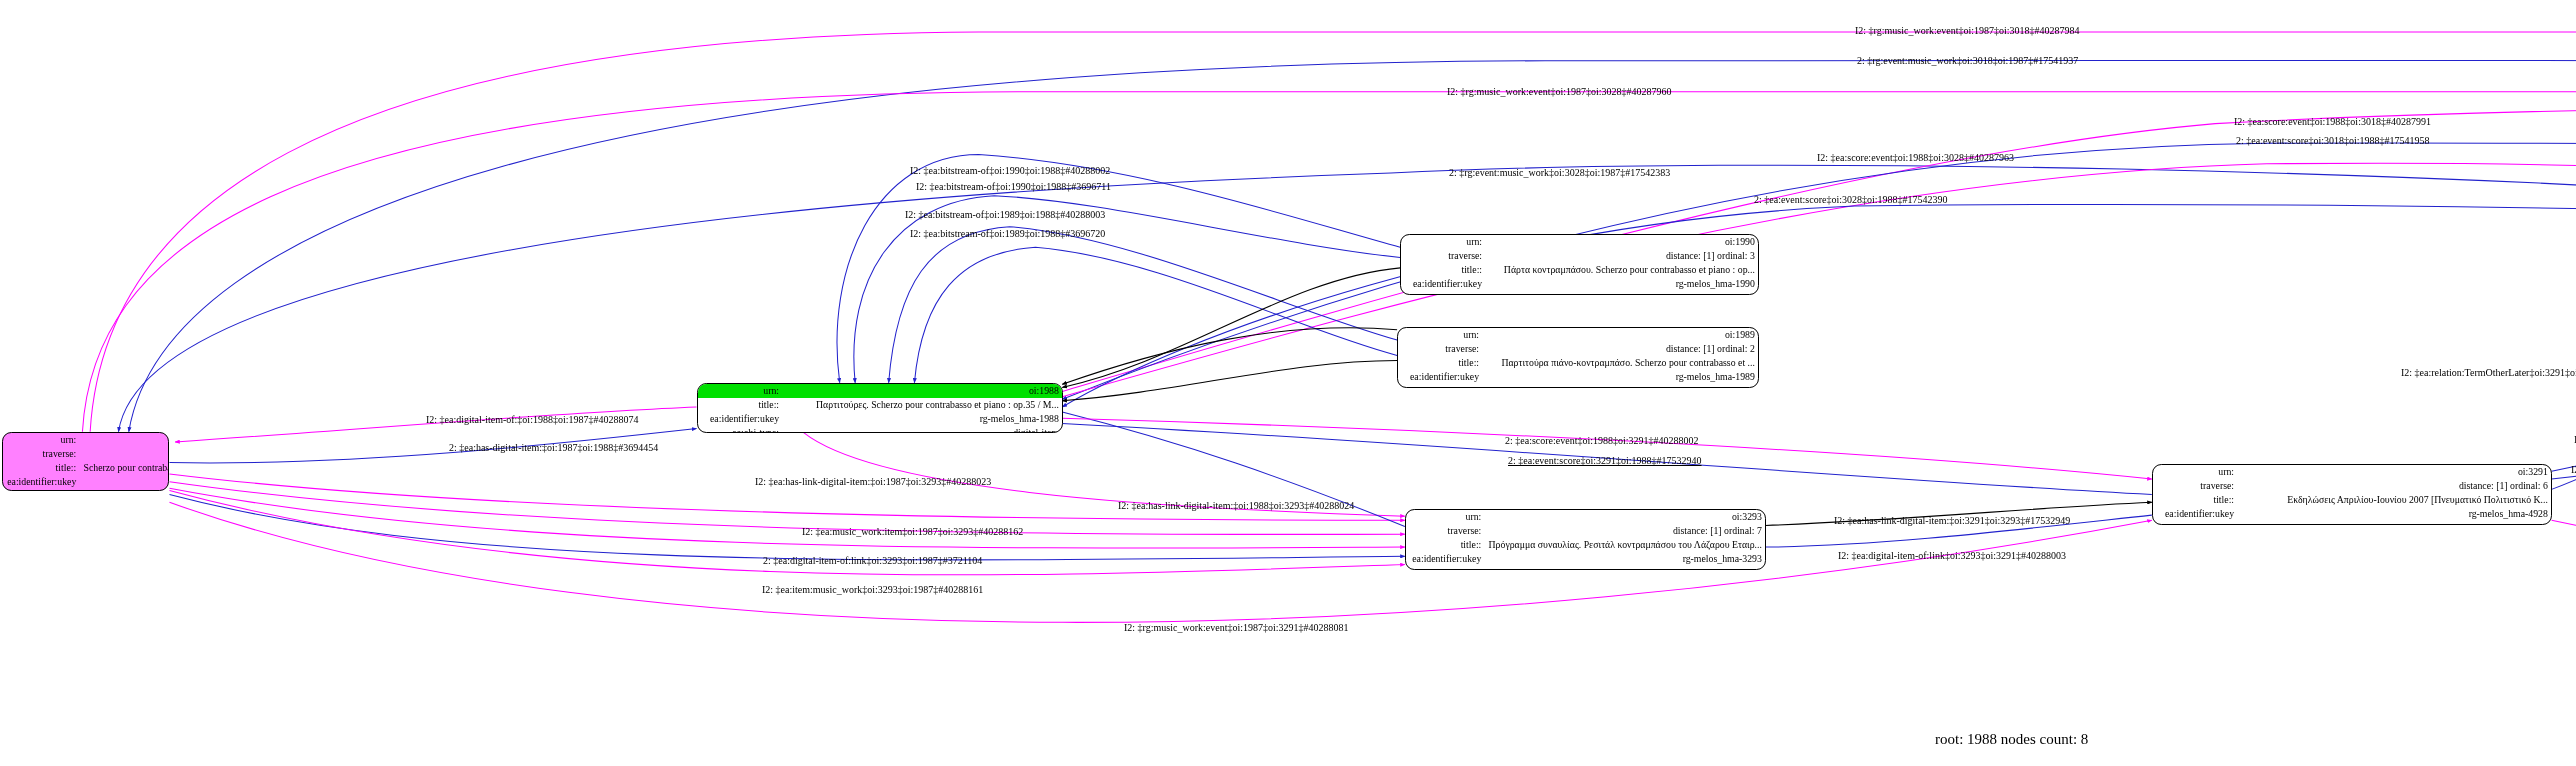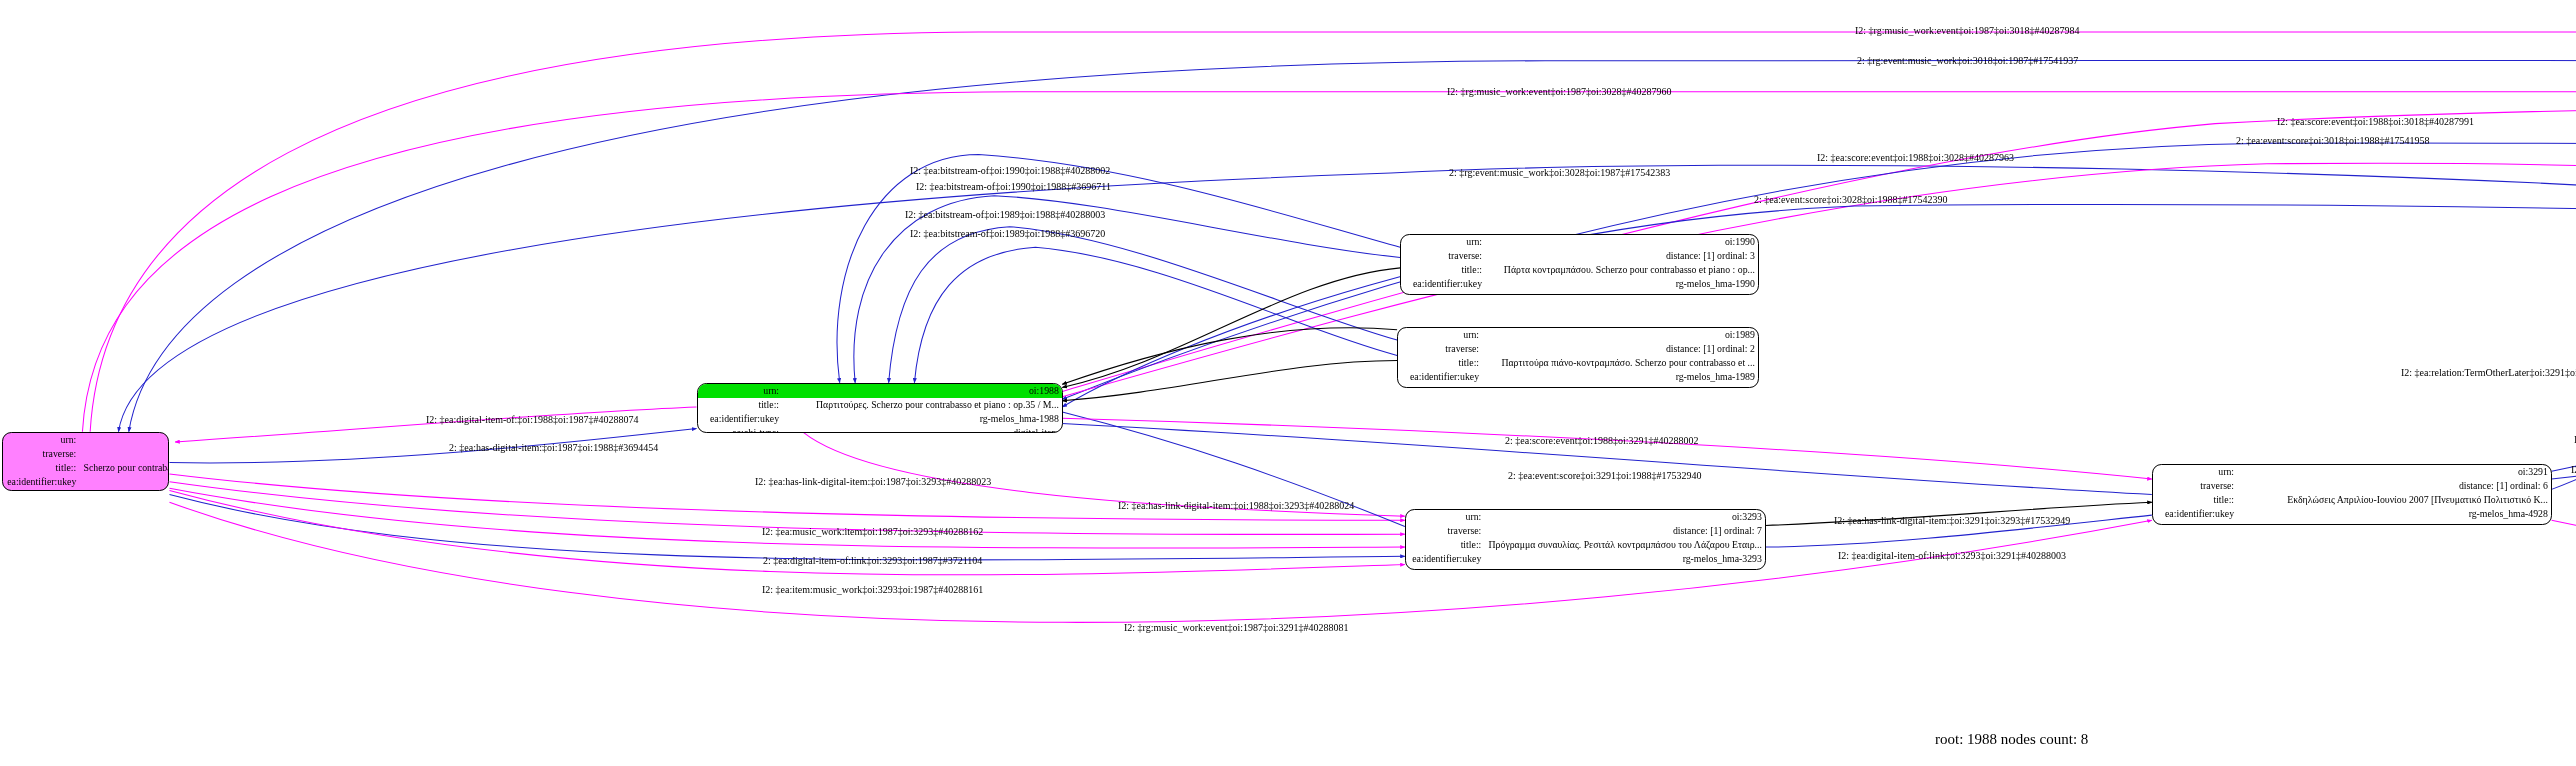--- a/index.html
+++ b/index.html
@@ -252,38 +252,38 @@
           </tr>
     </tbody>
       </table>
   </div>
 
   <div id="edge-label-layer">
       <div class="elabel" style="left: 1855px; top: 25px;">I2: ‡rg:music_work:event‡oi:1987‡oi:3018‡#40287984</div>
       <div class="elabel" style="left: 1857px; top: 55px;">2: ‡rg:event:music_work‡oi:3018‡oi:1987‡#17541937</div>
       <div class="elabel" style="left: 1447px; top: 86px;">I2: ‡rg:music_work:event‡oi:1987‡oi:3028‡#40287960</div>
       <div class="elabel" style="left: 1449px; top: 167px;">2: ‡rg:event:music_work‡oi:3028‡oi:1987‡#17542383</div>
-      <div class="elabel" style="left: 2234px; top: 116px; margin-left: 43px;">I2: ‡ea:score:event‡oi:1988‡oi:3018‡#40287991</div>
+      <div class="elabel" style="left: 2234px; top: 116px;">I2: ‡ea:score:event‡oi:1988‡oi:3018‡#40287991</div>
       <div class="elabel" style="left: 2236px; top: 135px;">2: ‡ea:event:score‡oi:3018‡oi:1988‡#17541958</div>
       <div class="elabel" style="left: 1817px; top: 152px;">I2: ‡ea:score:event‡oi:1988‡oi:3028‡#40287963</div>
       <div class="elabel" style="left: 1754px; top: 194px;">2: ‡ea:event:score‡oi:3028‡oi:1988‡#17542390</div>
       <div class="elabel" style="left: 910px; top: 143px; margin-top: 22px;">I2: ‡ea:bitstream-of‡oi:1990‡oi:1988‡#40288002</div>
       <div class="elabel" style="left: 916px; top: 181px;">I2: ‡ea:bitstream-of‡oi:1990‡oi:1988‡#3696711</div>
       <div class="elabel" style="left: 905px; top: 209px;">I2: ‡ea:bitstream-of‡oi:1989‡oi:1988‡#40288003</div>
       <div class="elabel" style="left: 910px; top: 228px;">I2: ‡ea:bitstream-of‡oi:1989‡oi:1988‡#3696720</div>
       <div class="elabel" style="left: 426px; top: 414px;">I2: ‡ea:digital-item-of:‡oi:1988‡oi:1987‡#40288074</div>
       <div class="elabel" style="left: 449px; top: 442px;">2: ‡ea:has-digital-item:‡oi:1987‡oi:1988‡#3694454</div>
       <div class="elabel" style="left: 755px; top: 476px;">I2: ‡ea:has-link-digital-item:‡oi:1987‡oi:3293‡#40288023</div>
       <div class="elabel" style="left: 1118px; top: 500px;">I2: ‡ea:has-link-digital-item:‡oi:1988‡oi:3293‡#40288024</div>
-      <div class="elabel" style="left: 762px; top: 526px;">I2: ‡ea:music_work:item‡oi:1987‡oi:3293‡#40288162</div>
+      <div class="elabel" style="left: 802px; top: 526px;">I2: ‡ea:music_work:item‡oi:1987‡oi:3293‡#40288162</div>
       <div class="elabel" style="left: 763px; top: 555px;">2: ‡ea:digital-item-of:link‡oi:3293‡oi:1987‡#3721104</div>
       <div class="elabel" style="left: 762px; top: 584px;">I2: ‡ea:item:music_work‡oi:3293‡oi:1987‡#40288161</div>
       <div class="elabel" style="left: 1124px; top: 622px;">I2: ‡rg:music_work:event‡oi:1987‡oi:3291‡#40288081</div>
       <div class="elabel" style="left: 1505px; top: 435px;">2: ‡ea:score:event‡oi:1988‡oi:3291‡#40288002</div>
-      <div class="elabel" style="left: 1508px; top: 470px;">2: ‡ea:event:score‡oi:3291‡oi:1988‡#17532940</div>
+      <div class="elabel" style="left: 1508px; top: 455px; text-decoration: underline;">2: ‡ea:event:score‡oi:3291‡oi:1988‡#17532940</div>
       <div class="elabel" style="left: 1834px; top: 515px;">I2: ‡ea:has-link-digital-item:‡oi:3291‡oi:3293‡#17532949</div>
       <div class="elabel" style="left: 1838px; top: 550px;">I2: ‡ea:digital-item-of:link‡oi:3293‡oi:3291‡#40288003</div>
       <div class="elabel" style="left: 2574px; top: 434px;">I2: ‡ea:relation:TermOtherLater‡oi:3028‡oi:3291‡#17542296</div>
       <div class="elabel" style="left: 2571px; top: 464px;">I2: ‡ea:relation:TermOtherEarlier‡oi:3291‡oi:3028‡#40287967</div>
       <div class="elabel" style="left: 2401px; top: 367px;">I2: ‡ea:relation:TermOtherLater‡oi:3291‡oi:3018‡#40287980</div>
     </div>
 
   <div class="footer" style="left:1935px;top:731px;">root: 1988 nodes count: 8</div>
 
 </div>

